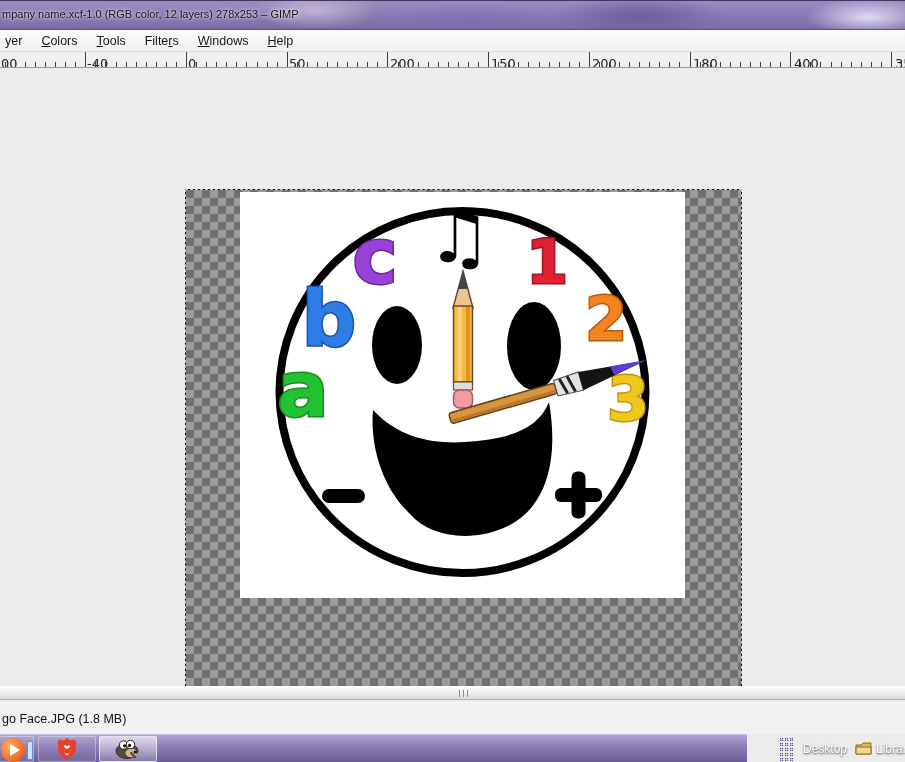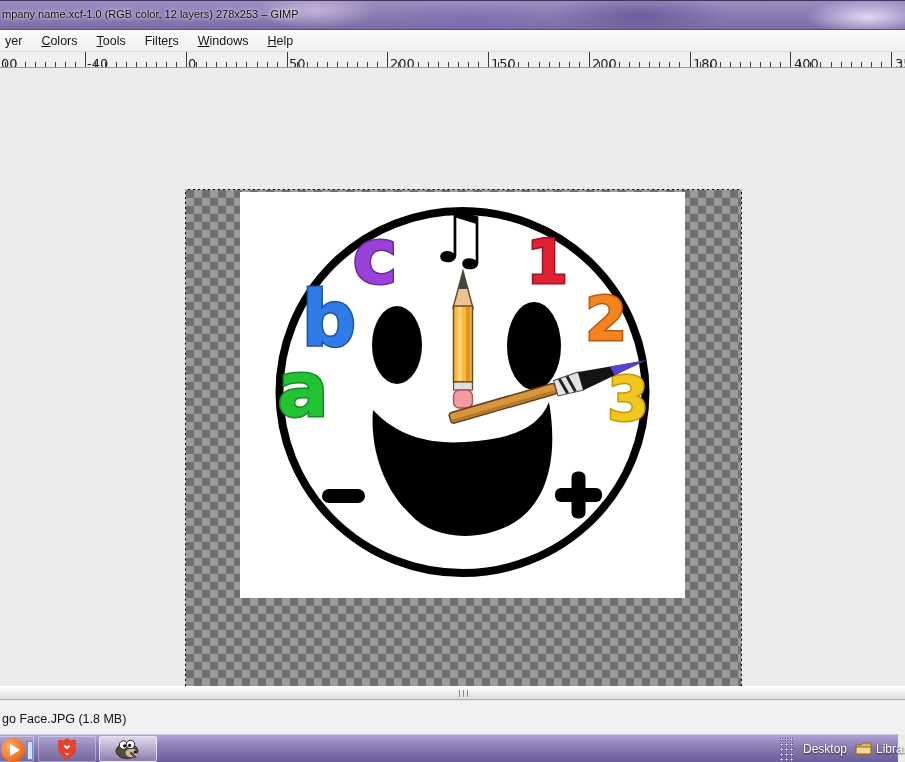--- a/index.html
+++ b/index.html
@@ -58,21 +58,21 @@
     border-top:1px solid #ffffff; border-bottom:1px solid #b2b2b2; }
   .hsplit .grip { position:absolute; left:459px; top:3px; width:11px; height:7px;
     background:repeating-linear-gradient(90deg,#8a8a8a 0 1px, transparent 1px 4px); }
 
   
   .statusbar { position:absolute; left:0; top:700px; width:905px; height:34px;
     background:#f1f1f1; border-top:1px solid #e6e6e6; }
   .statusbar .stext { position:absolute; left:2px; top:11px; font-size:12.5px; color:#111; white-space:nowrap; }
 
   
-  .taskbar { position:absolute; left:0; top:734px; width:898px; height:28px;
+  .taskbar { position:absolute; left:0; top:734px; width:747px; height:28px;
     background:linear-gradient(180deg,#b0a3d6 0%, #8a7cb3 45%, #6b5d99 100%);
     border-top:1px solid #cbc0ea; }
   .tbtn { position:absolute; top:1px; height:26px; border-radius:2px;
     border:1px solid rgba(255,255,255,.35); background:rgba(255,255,255,.06);
     display:flex; align-items:center; justify-content:center; cursor:default; }
   .tbtn.active { background:linear-gradient(180deg, rgba(255,255,255,.6), rgba(255,255,255,.18));
     border-color:rgba(255,255,255,.65); }
   .playcircle { width:24px; height:24px; border-radius:50%;
     background:radial-gradient(circle at 35% 35%, #ffb066, #ec6a1f 70%, #c94d12);
     position:relative; }

